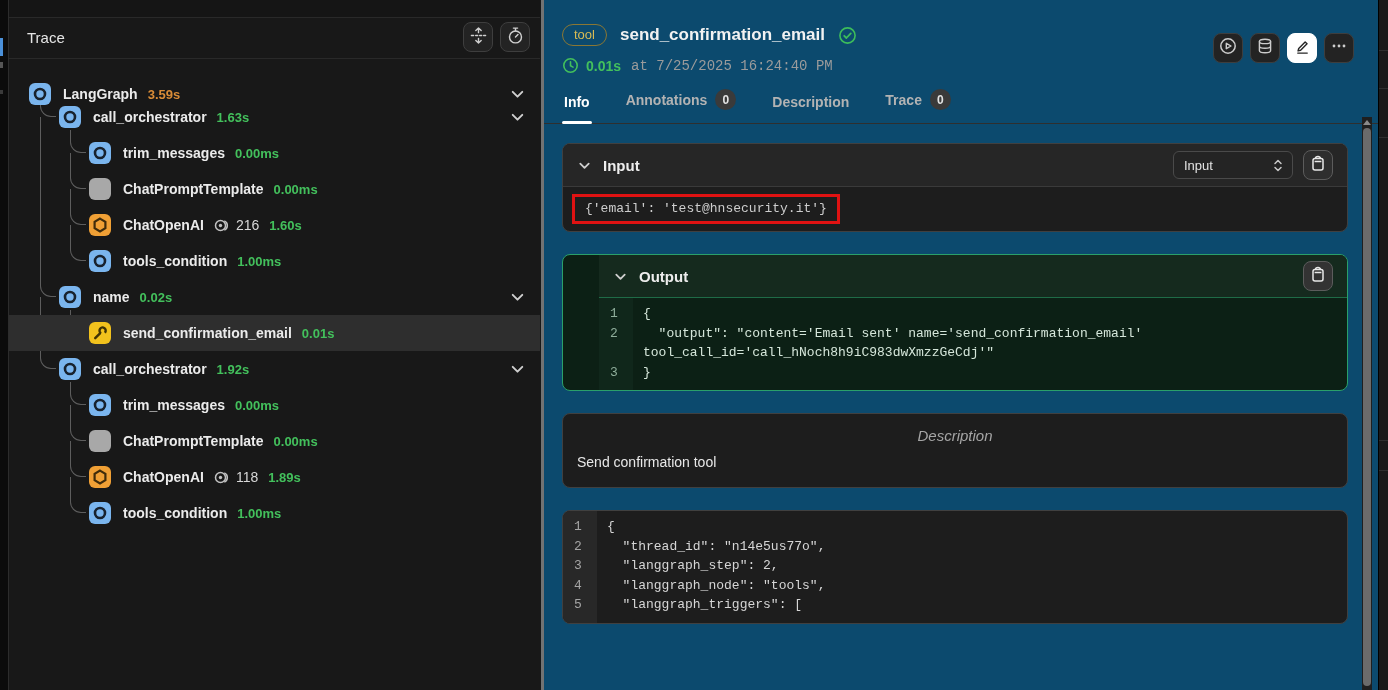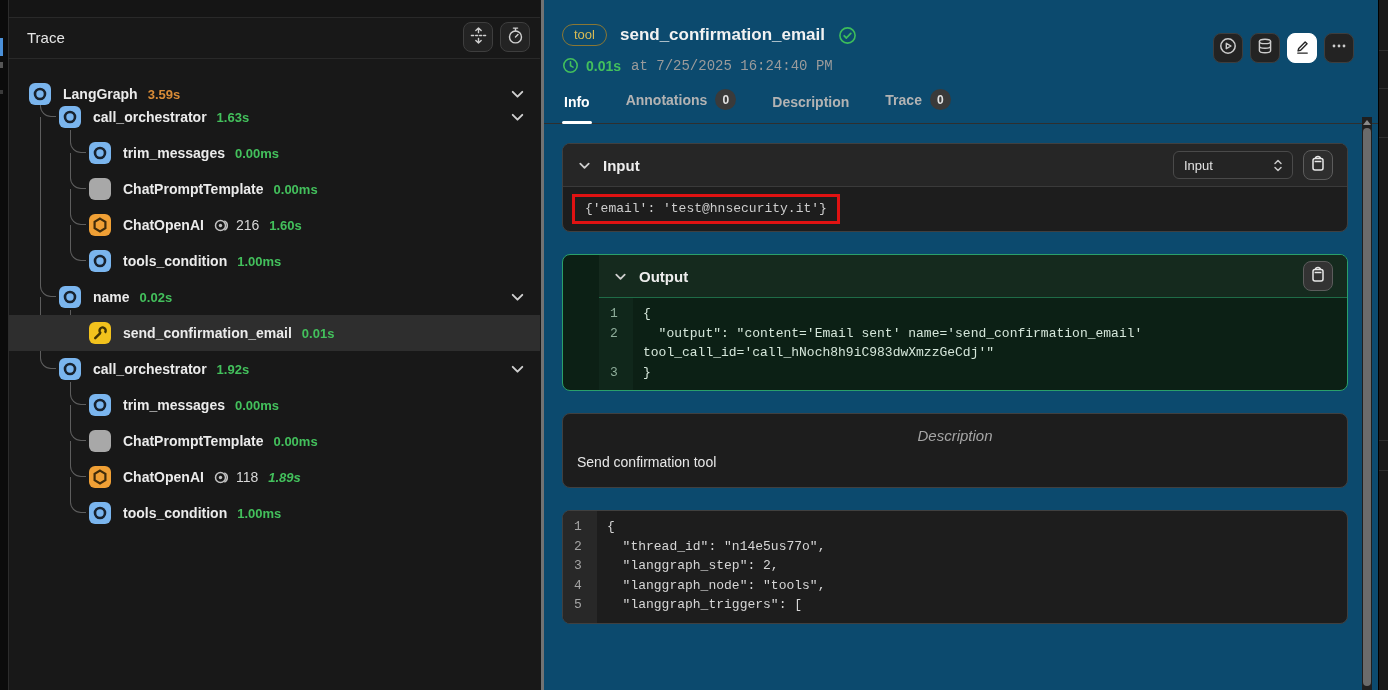--- a/index.html
+++ b/index.html
@@ -276,21 +276,21 @@
           <span class="node-tokens">
             <span style="display:flex;">
               <svg width="17" height="15" viewBox="0 0 17 15">
                 <circle cx="6.5" cy="7.5" r="5" fill="none" stroke="#c2c2c2" stroke-width="1.5"></circle>
                 <circle cx="6.5" cy="7.5" r="1.7" fill="#c2c2c2"></circle>
                 <path d="M10.3 2.9 a5 5 0 0 1 0 9.2" fill="none" stroke="#c2c2c2" stroke-width="1.5"></path>
               </svg>
             </span>
             <span>118</span>
           </span>
-          <span class="node-duration" style="color: rgb(67, 192, 92); font-style: italic;">1.89s</span>
+          <span class="node-duration" style="color: rgb(67, 192, 92);">1.89s</span>
         </div>
         <div class="connector" style="left: 61px; top: 414px; height: 36px; width: 16px;"></div>
         <div class="tree-row" style="top: 432px;">
           <span class="node-icon" style="background: rgb(122, 181, 238); margin-left: 80px;">
             <svg width="22" height="22" viewBox="0 0 22 22">
               <circle cx="11" cy="11" r="5" fill="none" stroke="#18222e" stroke-width="2.6"></circle>
             </svg>
           </span>
           <span class="node-label">tools_condition</span>
           <span class="node-duration" style="color: rgb(67, 192, 92);">1.00ms</span>

